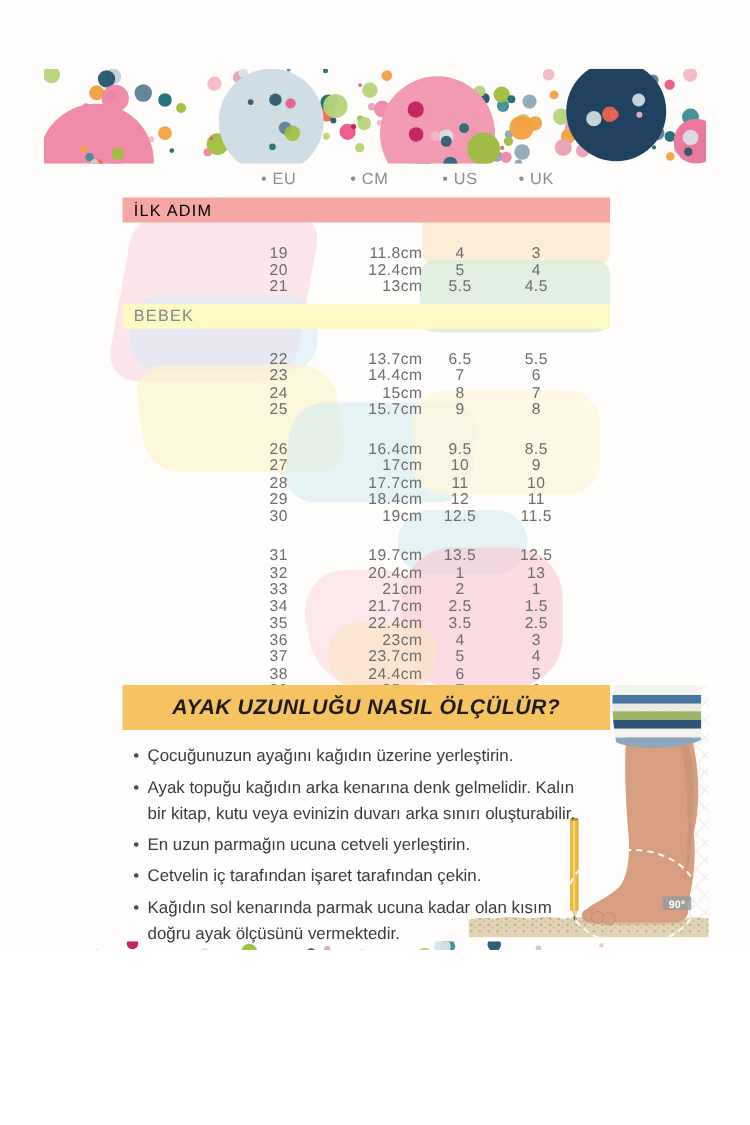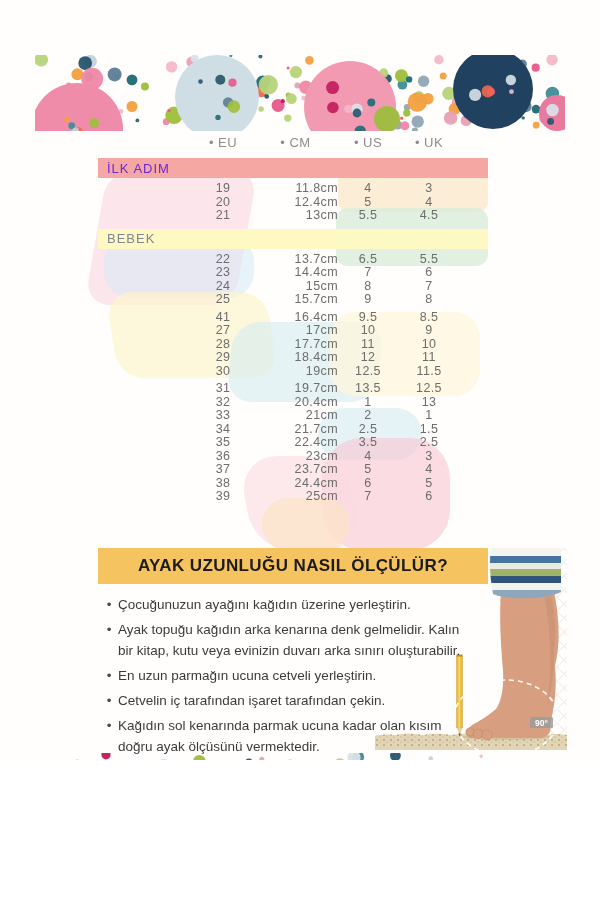--- a/index.html
+++ b/index.html
@@ -26,21 +26,21 @@
   .wc11{left:262px;top:498px;width:88px;height:52px;background:#fbe4c6;opacity:.7;}
 
   
   .chart{position:absolute;left:98px;top:132px;width:390px;z-index:2;}
   .chart-header{display:grid;grid-template-columns:95px 60px 85px 60px 62px;height:20px;
                 align-items:center;color:#8d8d8d;font-size:13px;letter-spacing:.5px;}
   .hcell{text-align:center;}
   .c2{grid-column:2;} .c3{grid-column:3;} .c4{grid-column:4;} .c5{grid-column:5;}
   .sec-bar{height:20px;display:flex;align-items:center;padding-left:9px;margin-top:6px;
            font-size:13px;letter-spacing:1px;}
-  .rows{padding-top:4px;}
+  .rows{padding-top:18px;}
   .row{display:grid;grid-template-columns:95px 60px 85px 60px 62px;font-size:12.5px;
        line-height:13.5px;color:#6d6d6d;letter-spacing:.4px;}
   .cell{text-align:center;}
   .cell.left{text-align:right;padding-left:10px;}
 
   
   .measure-title{position:absolute;left:98px;top:548px;width:390px;height:36px;z-index:3;
                  display:flex;align-items:center;justify-content:center;
                  font-size:17px;font-weight:bold;color:#1c1c1c;letter-spacing:.4px;}
   .bullets{position:absolute;left:100px;top:595px;width:372px;z-index:3;}
@@ -220,21 +220,21 @@
   <div class="wc wc11"></div>
 
   <div class="chart">
     <div class="chart-header" id="chart-header">
         <div class="hcell c2">• EU</div>
         <div class="hcell c3">• CM</div>
         <div class="hcell c4">• US</div>
         <div class="hcell c5">• UK</div>
       </div>
     <div id="chart-body">
-        <div class="sec-bar" style="background: rgb(244, 167, 163); color: #6d28d9;">
+        <div class="sec-bar" style="background: rgb(244, 167, 163); color: #000000;">
           <span>İLK ADIM</span>
         </div>
         <div class="rows">
           <div class="row">
             <div class="cell c2">19</div>
             <div class="cell c3 left">11.8cm</div>
             <div class="cell c4">4</div>
             <div class="cell c5">3</div>
           </div>
           <div class="row">
@@ -274,21 +274,21 @@
           </div>
           <div class="row">
             <div class="cell c2">25</div>
             <div class="cell c3 left">15.7cm</div>
             <div class="cell c4">9</div>
             <div class="cell c5">8</div>
           </div>
         </div>
         <div class="rows">
           <div class="row">
-            <div class="cell c2">41</div>
+            <div class="cell c2">26</div>
             <div class="cell c3 left">16.4cm</div>
             <div class="cell c4">9.5</div>
             <div class="cell c5">8.5</div>
           </div>
           <div class="row">
             <div class="cell c2">27</div>
             <div class="cell c3 left">17cm</div>
             <div class="cell c4">10</div>
             <div class="cell c5">9</div>
           </div>
@@ -363,21 +363,21 @@
           <div class="row">
             <div class="cell c2">39</div>
             <div class="cell c3 left">25cm</div>
             <div class="cell c4">7</div>
             <div class="cell c5">6</div>
           </div>
         </div>
       </div>
   </div>
 
-  <div class="measure-title" style="background: rgb(245, 195, 95);">
+  <div class="measure-title" style="background: rgb(245, 195, 95); font-style: italic;">
     <span>AYAK UZUNLUĞU NASIL ÖLÇÜLÜR?</span>
   </div>
   <div class="bullets" id="bullet-list">
       <div class="bullet-item">
         <span class="bullet-dot">•</span>
         <span class="bullet-text">Çocuğunuzun ayağını kağıdın üzerine yerleştirin.</span>
       </div>
       <div class="bullet-item">
         <span class="bullet-dot">•</span>
         <span class="bullet-text">Ayak topuğu kağıdın arka kenarına denk gelmelidir. Kalın bir kitap, kutu veya evinizin duvarı arka sınırı oluşturabilir.</span>

